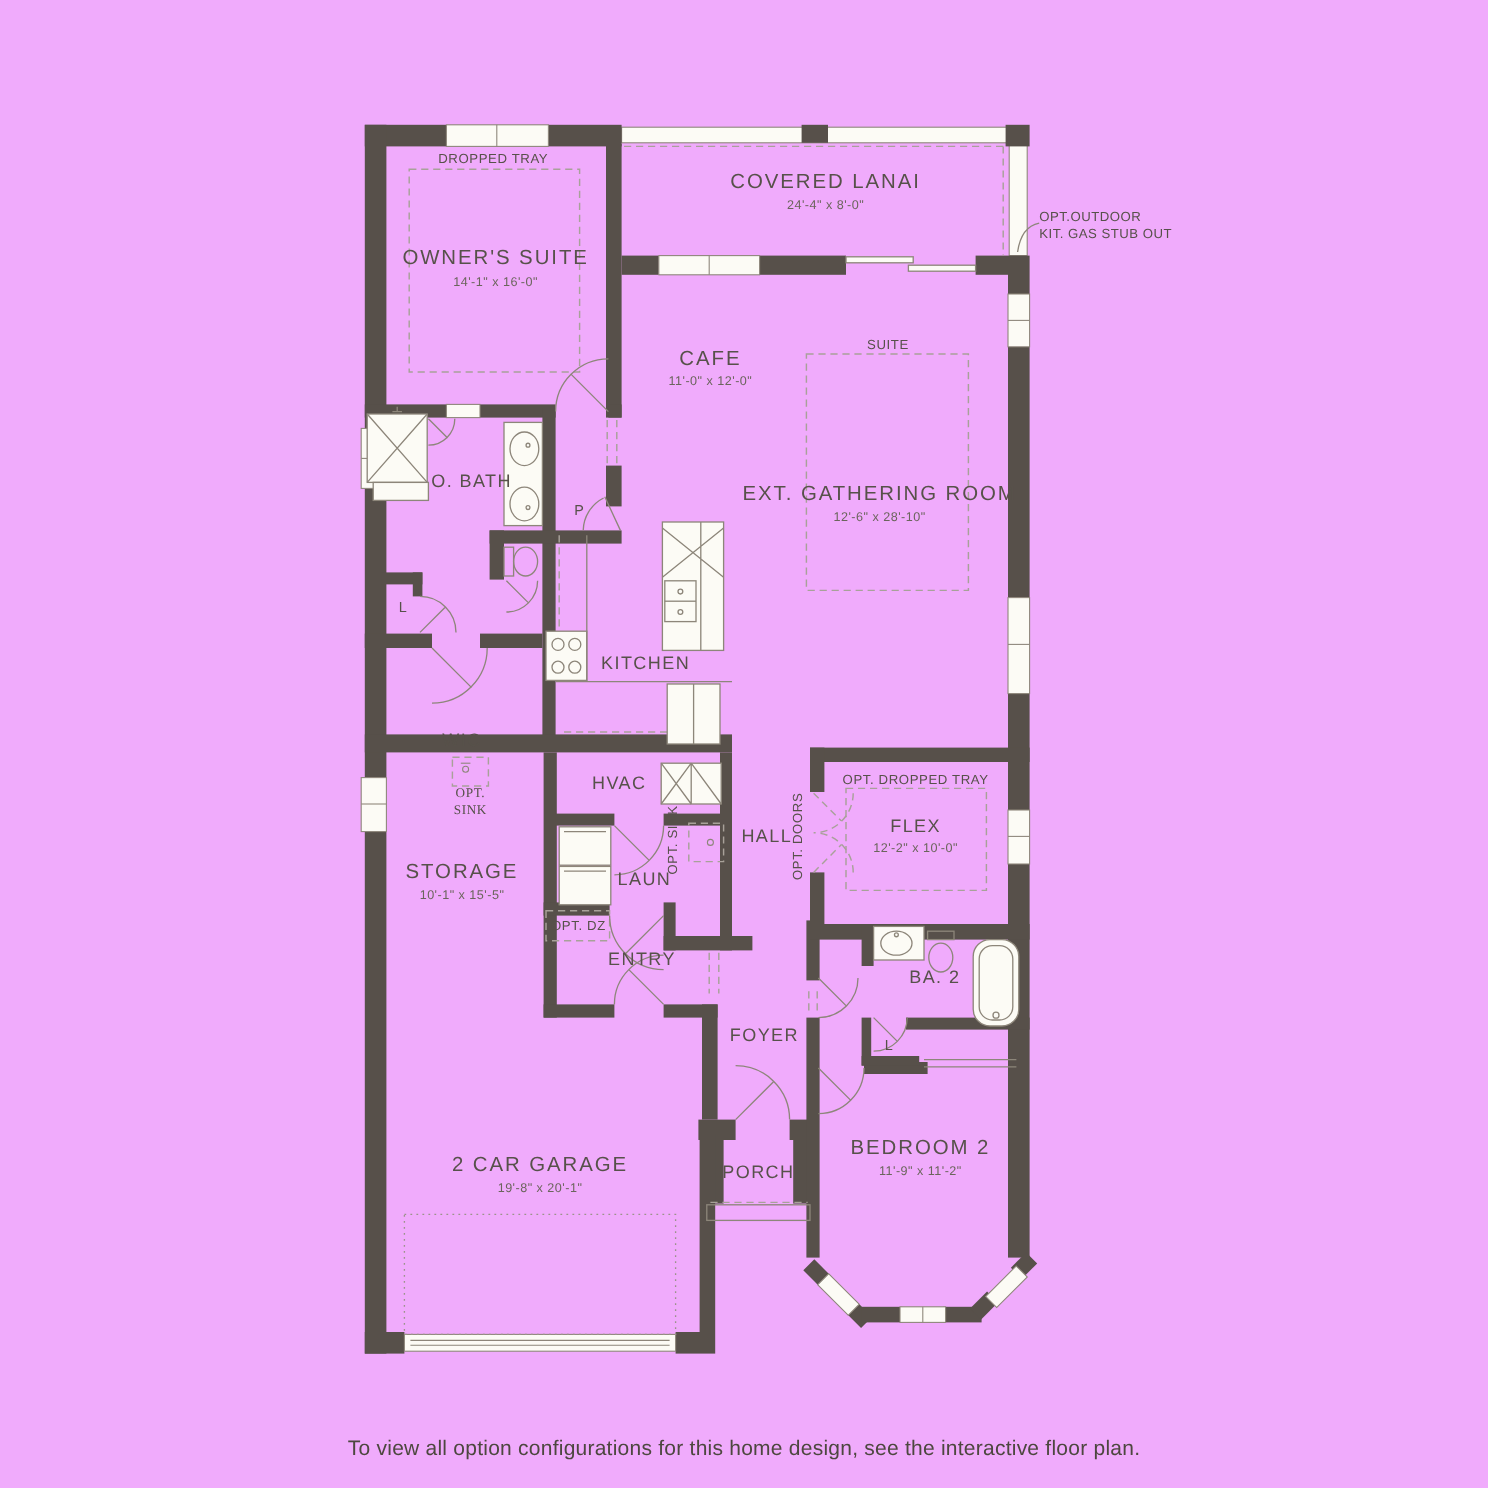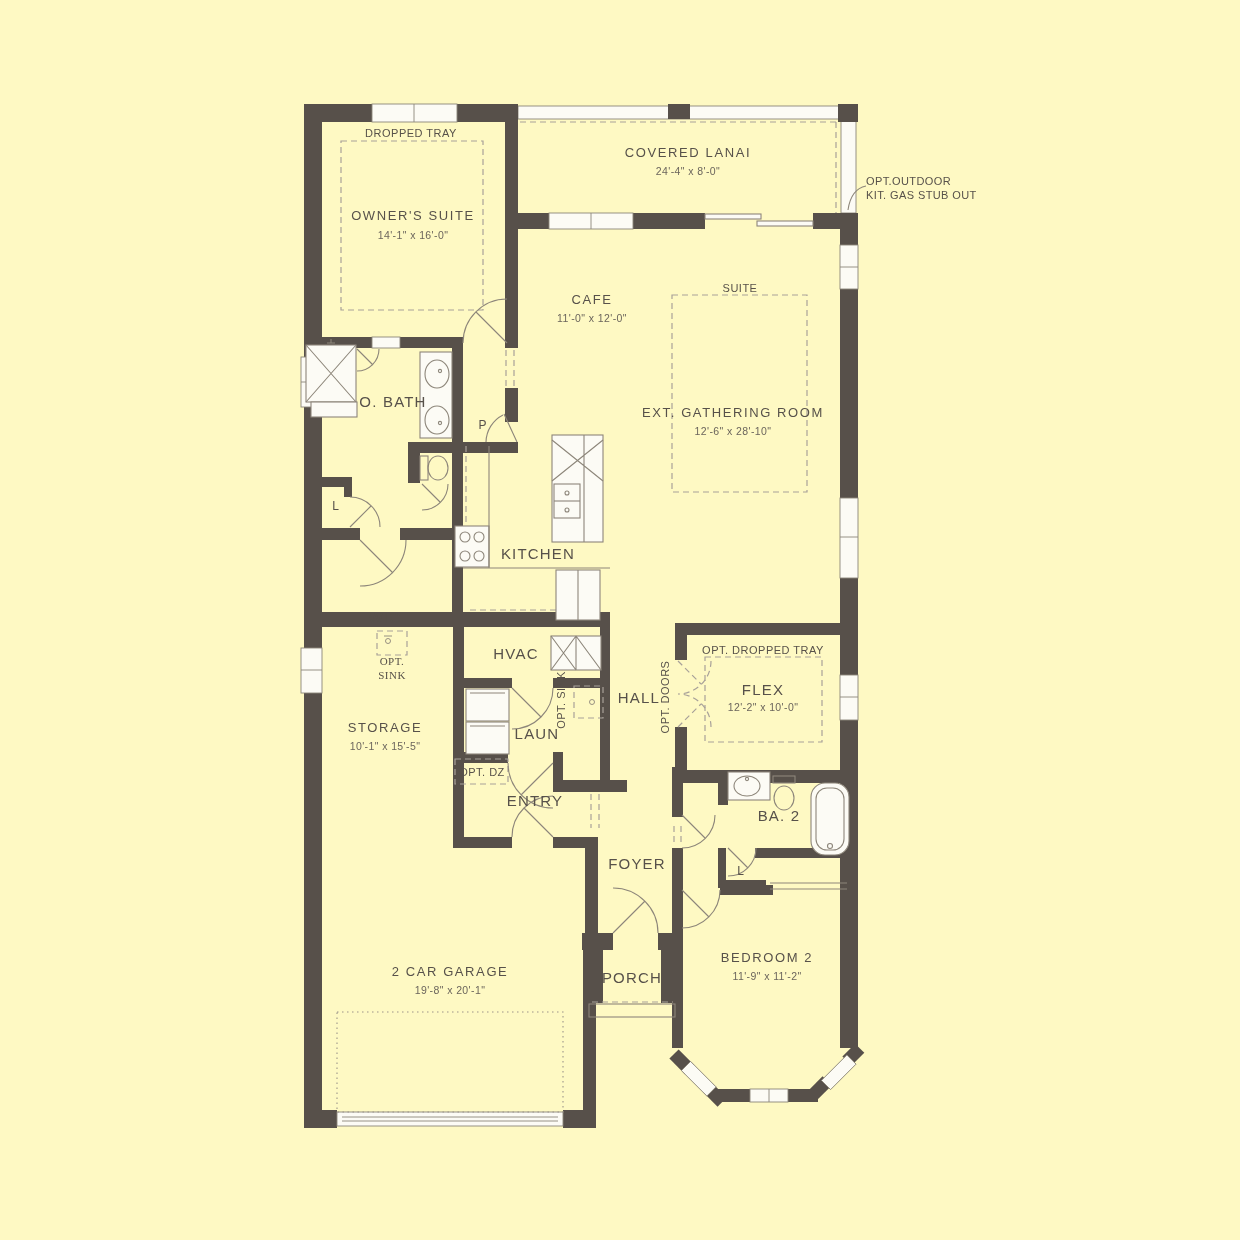--- a/index.html
+++ b/index.html
@@ -1,20 +1,20 @@
 <!DOCTYPE html>
 <html><head>
 <meta charset="utf-8">
 <style>
   html,body{margin:0;padding:0;}
   body{background:#f2efe4;font-family:"Liberation Sans",sans-serif;}
-  #stage{position:relative;width:1240px;height:1240px;background:#fef9c3;overflow:hidden;}
+  #stage{position:relative;width:1240px;height:1240px;background:#f0abfc;overflow:hidden;}
   #plan-svg{position:absolute;left:0;top:0;}
   .lbl{position:absolute;transform:translate(-50%,-50%);white-space:nowrap;color:#57514a;}
-  .room{font-size:13px;letter-spacing:1.6px;}
+  .room{font-size:17px;letter-spacing:1.6px;}
   .room-sm{font-size:15px;letter-spacing:1.2px;}
   .dim{font-size:10.5px;letter-spacing:.4px;color:#6b655c;}
   .tiny{font-size:12px;letter-spacing:.8px;}
   .note{font-size:11px;letter-spacing:.5px;}
   .rot{transform:translate(-50%,-50%) rotate(-90deg);}
   .two{text-align:center;line-height:1.25;}
   .callout{position:absolute;font-size:11px;letter-spacing:.4px;color:#57514a;line-height:1.3;transform:none;white-space:nowrap;}
   .caption{position:absolute;left:620px;top:1207px;transform:translate(-50%,-50%);font-size:17.5px;color:#4d473f;letter-spacing:.2px;white-space:nowrap;}
 </style>
 </head>
@@ -292,14 +292,15 @@
 <div class="lbl room-sm" style="left:535px;top:800px;">ENTRY</div>
 <div class="lbl room-sm" style="left:779px;top:815px;">BA. 2</div>
 <div class="lbl tiny" style="left:741px;top:871px;">L</div>
 <div class="lbl room-sm" style="left:637px;top:863px;">FOYER</div>
 <div class="lbl room-sm" style="left:632px;top:977px;">PORCH</div>
 <div class="lbl room" style="left:767px;top:957px;">BEDROOM 2</div>
 <div class="lbl dim" style="left:767px;top:976px;">11'-9" x 11'-2"</div>
 <div class="lbl room" style="left:450px;top:971px;">2 CAR GARAGE</div>
 <div class="lbl dim" style="left:450px;top:990px;">19'-8" x 20'-1"</div>
 
+<div class="caption">To view all option configurations for this home design, see the interactive floor plan.</div>
 
 </div>
 
 </body></html>

